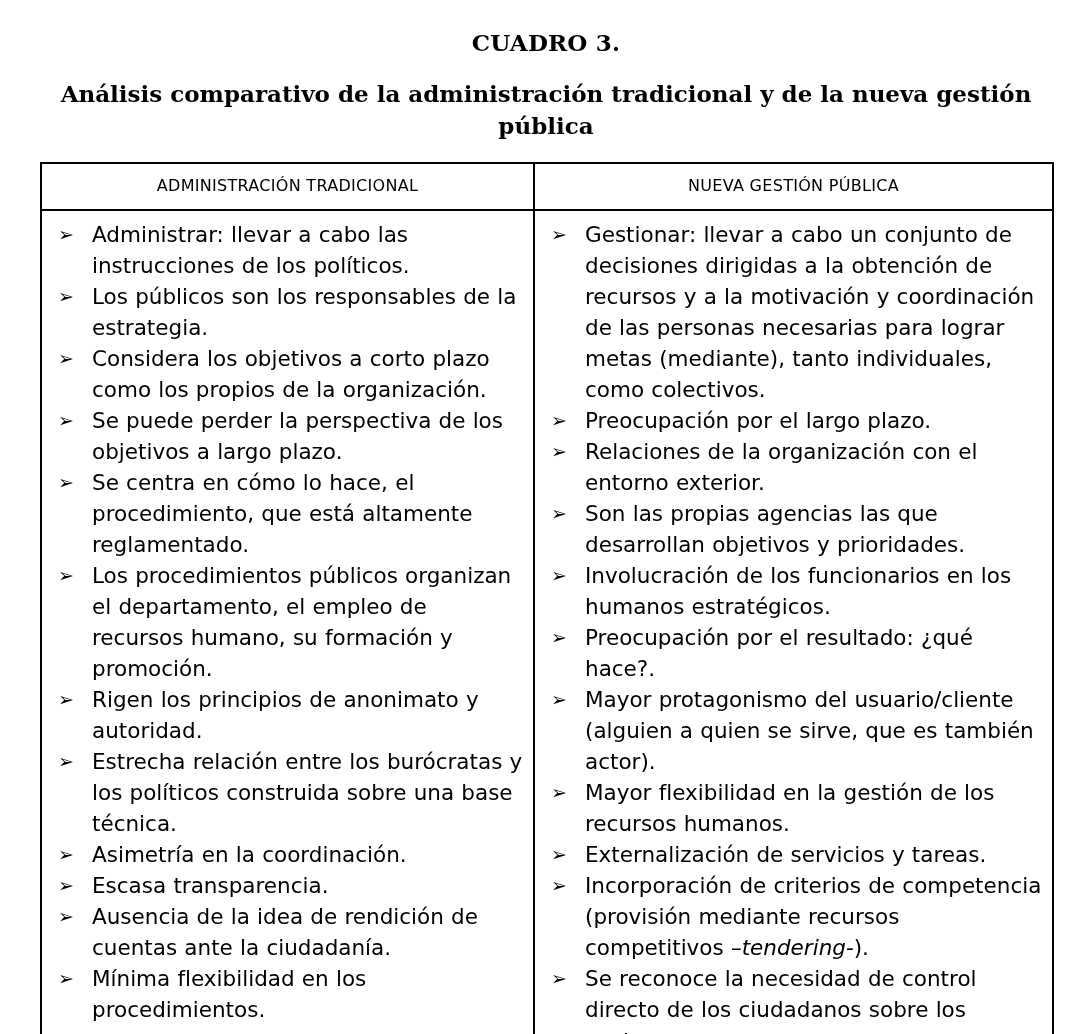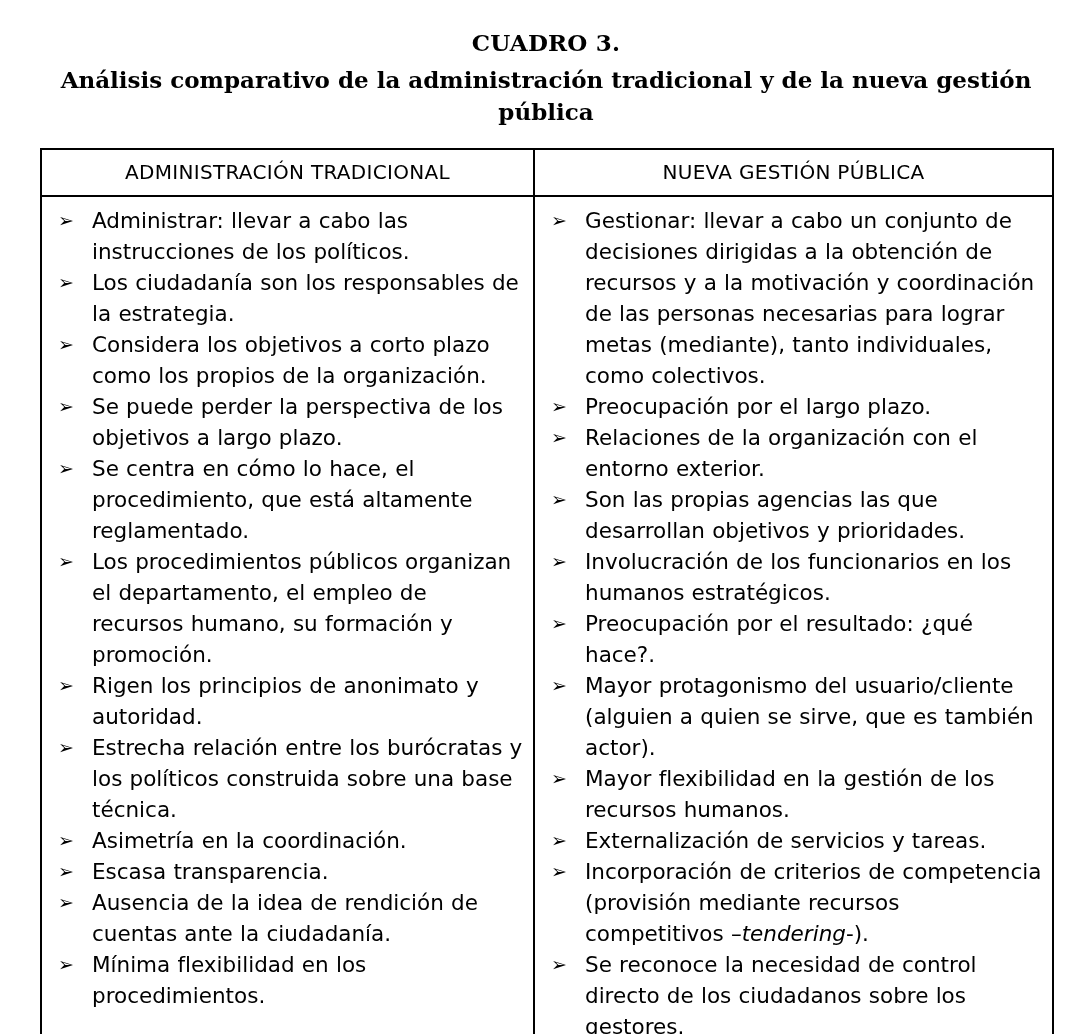--- a/index.html
+++ b/index.html
@@ -33,21 +33,21 @@
     font-weight: 700;
     font-size: 23px;
     line-height: 30px;
     letter-spacing: 0.2px;
   }
   .caption-title {
     font-family: "DejaVu Serif", "Liberation Serif", serif;
     font-weight: 700;
     font-size: 23px;
     line-height: 32px;
-    margin-top: 6px;
+    margin-top: 20px;
     padding: 0 18px;
   }
 
   
   .table-wrap {
     margin: 20px auto 0 auto;
     width: 1012px;
   }
   table.cuadro {
     width: 1012px;
@@ -55,21 +55,21 @@
     table-layout: fixed;
     border: 2px solid #000;
   }
   table.cuadro th,
   table.cuadro td {
     border: 2px solid #000;
     vertical-align: top;
   }
   table.cuadro th {
     font-weight: 400;
-    font-size: 20px;
+    font-size: 16px;
     line-height: 24px;
     padding: 10px 6px 11px 6px;
     text-align: center;
     letter-spacing: 0.3px;
   }
   table.cuadro td {
     padding: 8px 10px 10px 10px;
     height: 782px;
   }
   col.c-left  { width: 493px; }
@@ -122,21 +122,21 @@
         <tr>
           <th>ADMINISTRACIÓN TRADICIONAL</th>
           <th>NUEVA GESTIÓN PÚBLICA</th>
         </tr>
       </thead>
       <tbody>
         <tr>
           <td>
             <ul class="bullets">
                 <li><span class="marker">➢</span><span><span>Administrar: llevar a cabo las instrucciones de los políticos.</span></span></li>
-                <li><span class="marker">➢</span><span><span>Los ciudadanía son los responsables de la estrategia.</span></span></li>
+                <li><span class="marker">➢</span><span><span>Los públicos son los responsables de la estrategia.</span></span></li>
                 <li><span class="marker">➢</span><span><span>Considera los objetivos a corto plazo como los propios de la organización.</span></span></li>
                 <li><span class="marker">➢</span><span><span>Se puede perder la perspectiva de los objetivos a largo plazo.</span></span></li>
                 <li><span class="marker">➢</span><span><span>Se centra en </span><b>cómo lo hace</b><span>, el procedimiento, que está altamente reglamentado.</span></span></li>
                 <li><span class="marker">➢</span><span><span>Los procedimientos públicos organizan el departamento, el empleo de recursos humano, su formación y promoción.</span></span></li>
                 <li><span class="marker">➢</span><span><span>Rigen los principios de anonimato y autoridad.</span></span></li>
                 <li><span class="marker">➢</span><span><span>Estrecha relación entre los burócratas y los políticos construida sobre una base técnica.</span></span></li>
                 <li><span class="marker">➢</span><span><span>Asimetría en la coordinación.</span></span></li>
                 <li><span class="marker">➢</span><span><span>Escasa transparencia.</span></span></li>
                 <li><span class="marker">➢</span><span><span>Ausencia de la idea de rendición de cuentas ante la ciudadanía.</span></span></li>
                 <li><span class="marker">➢</span><span><span>Mínima flexibilidad en los procedimientos.</span></span></li>

